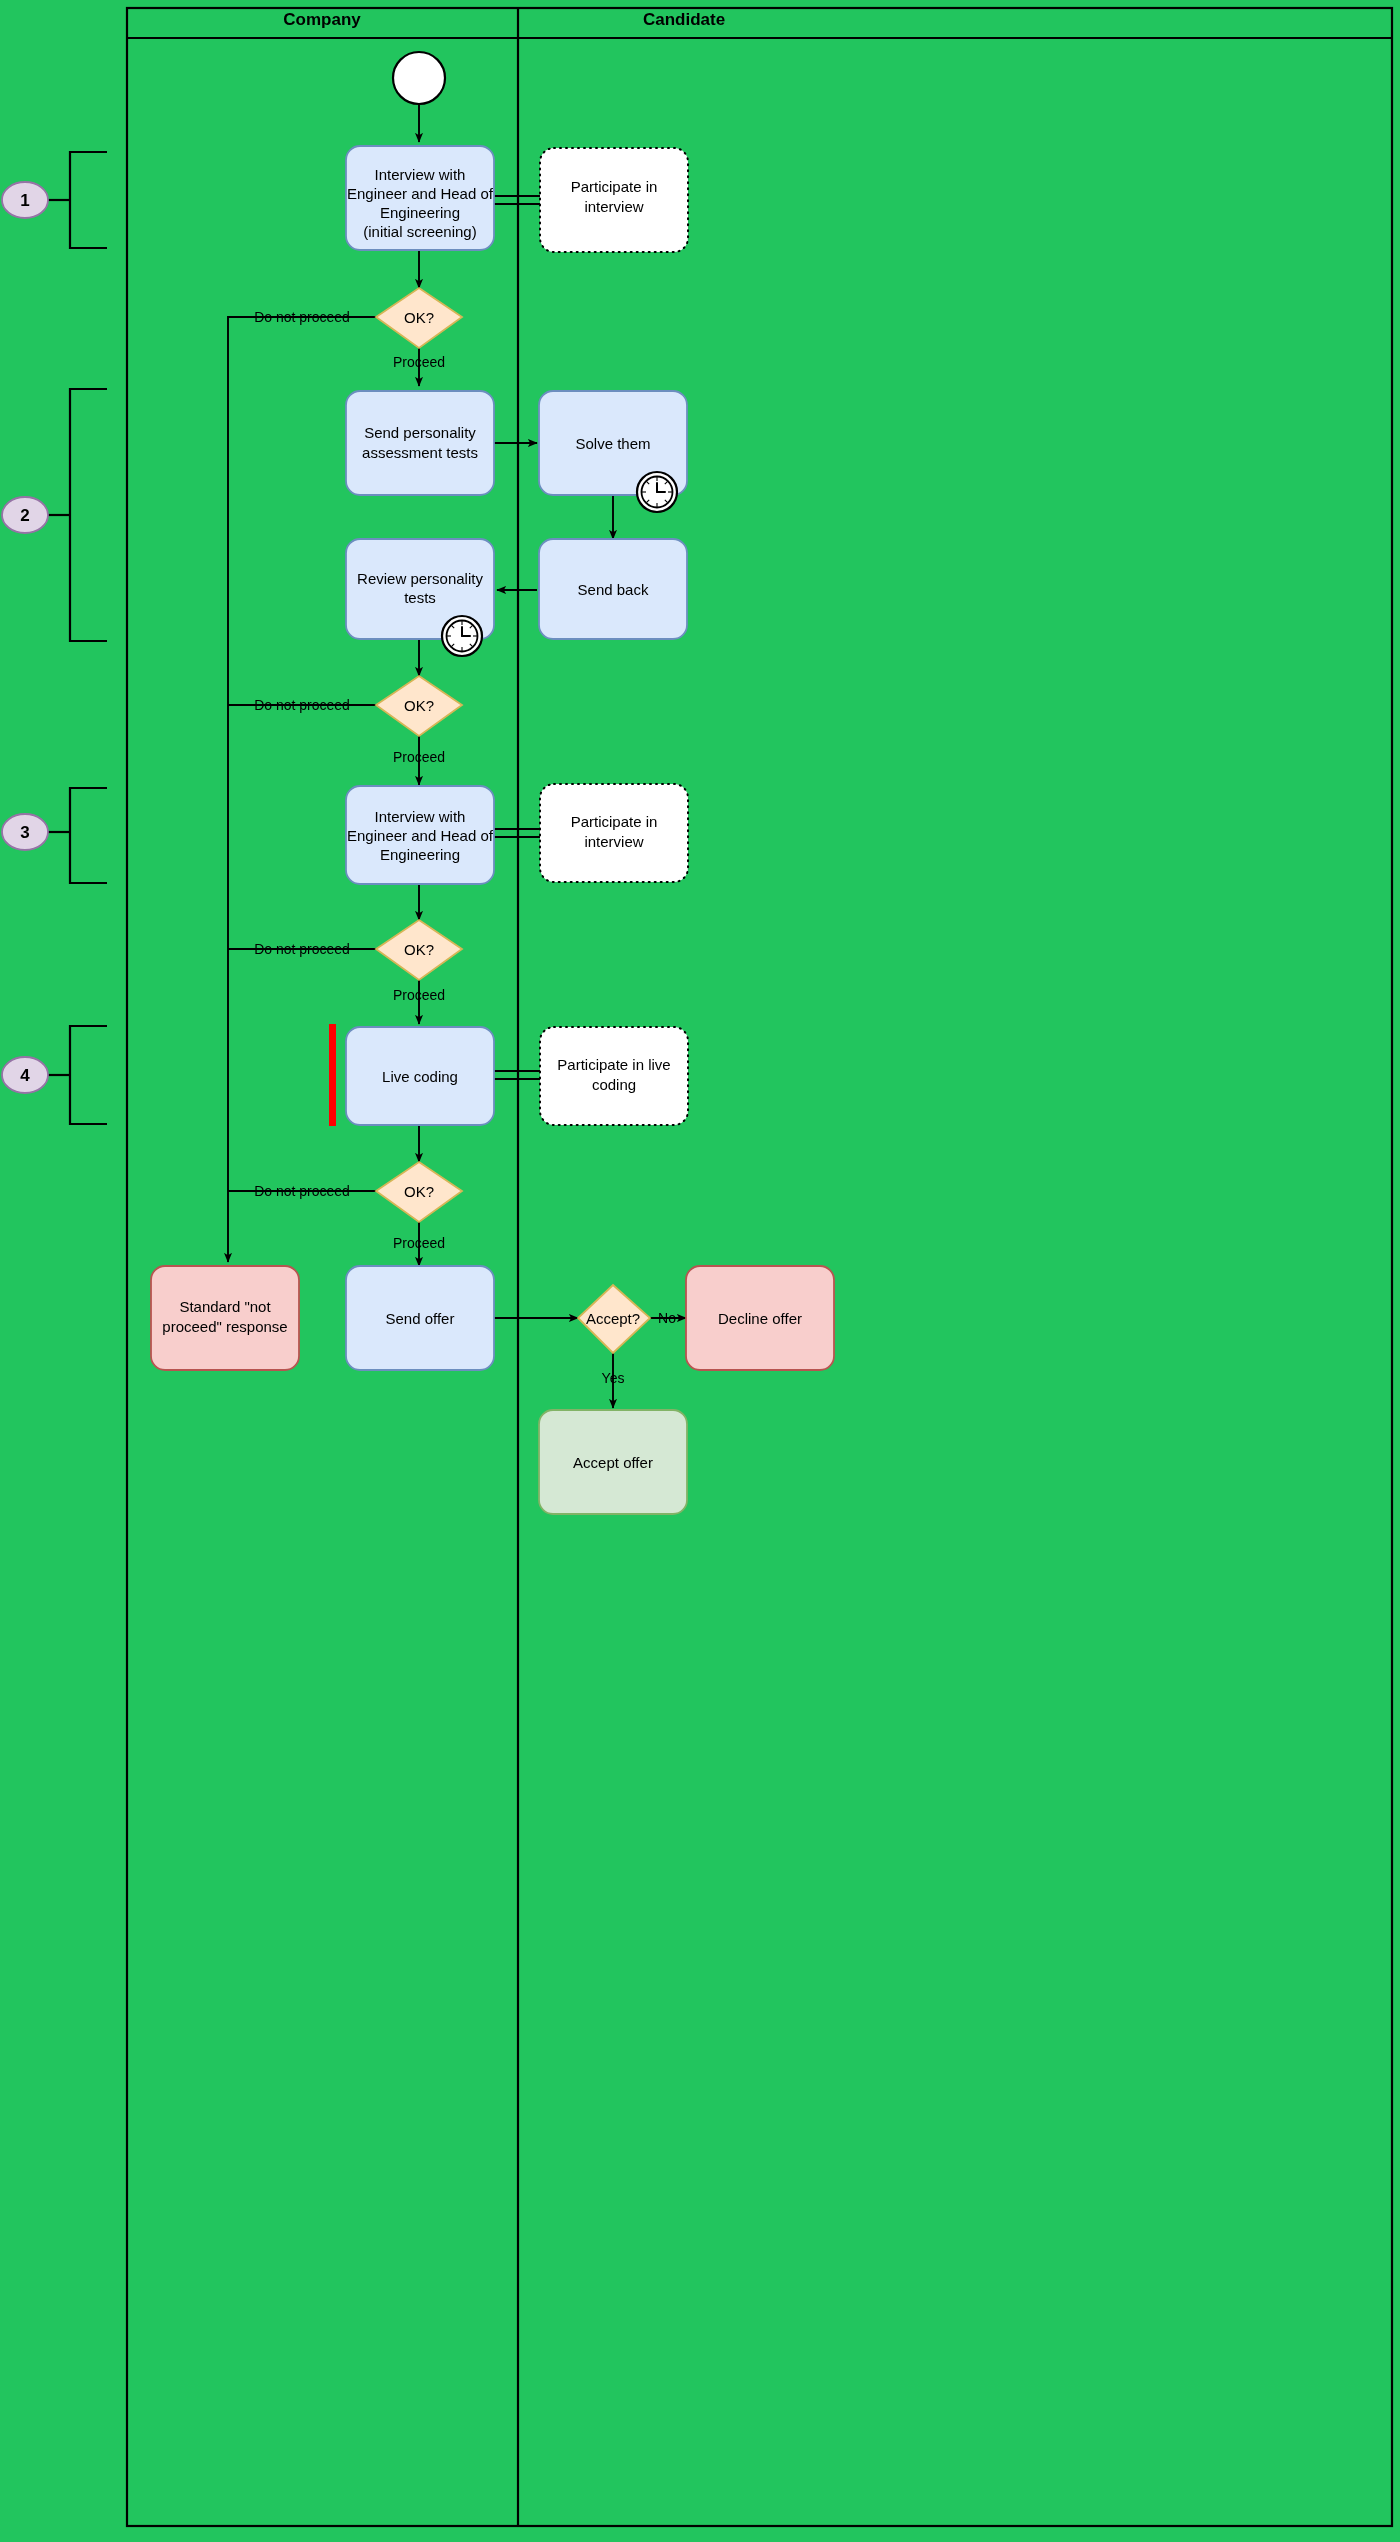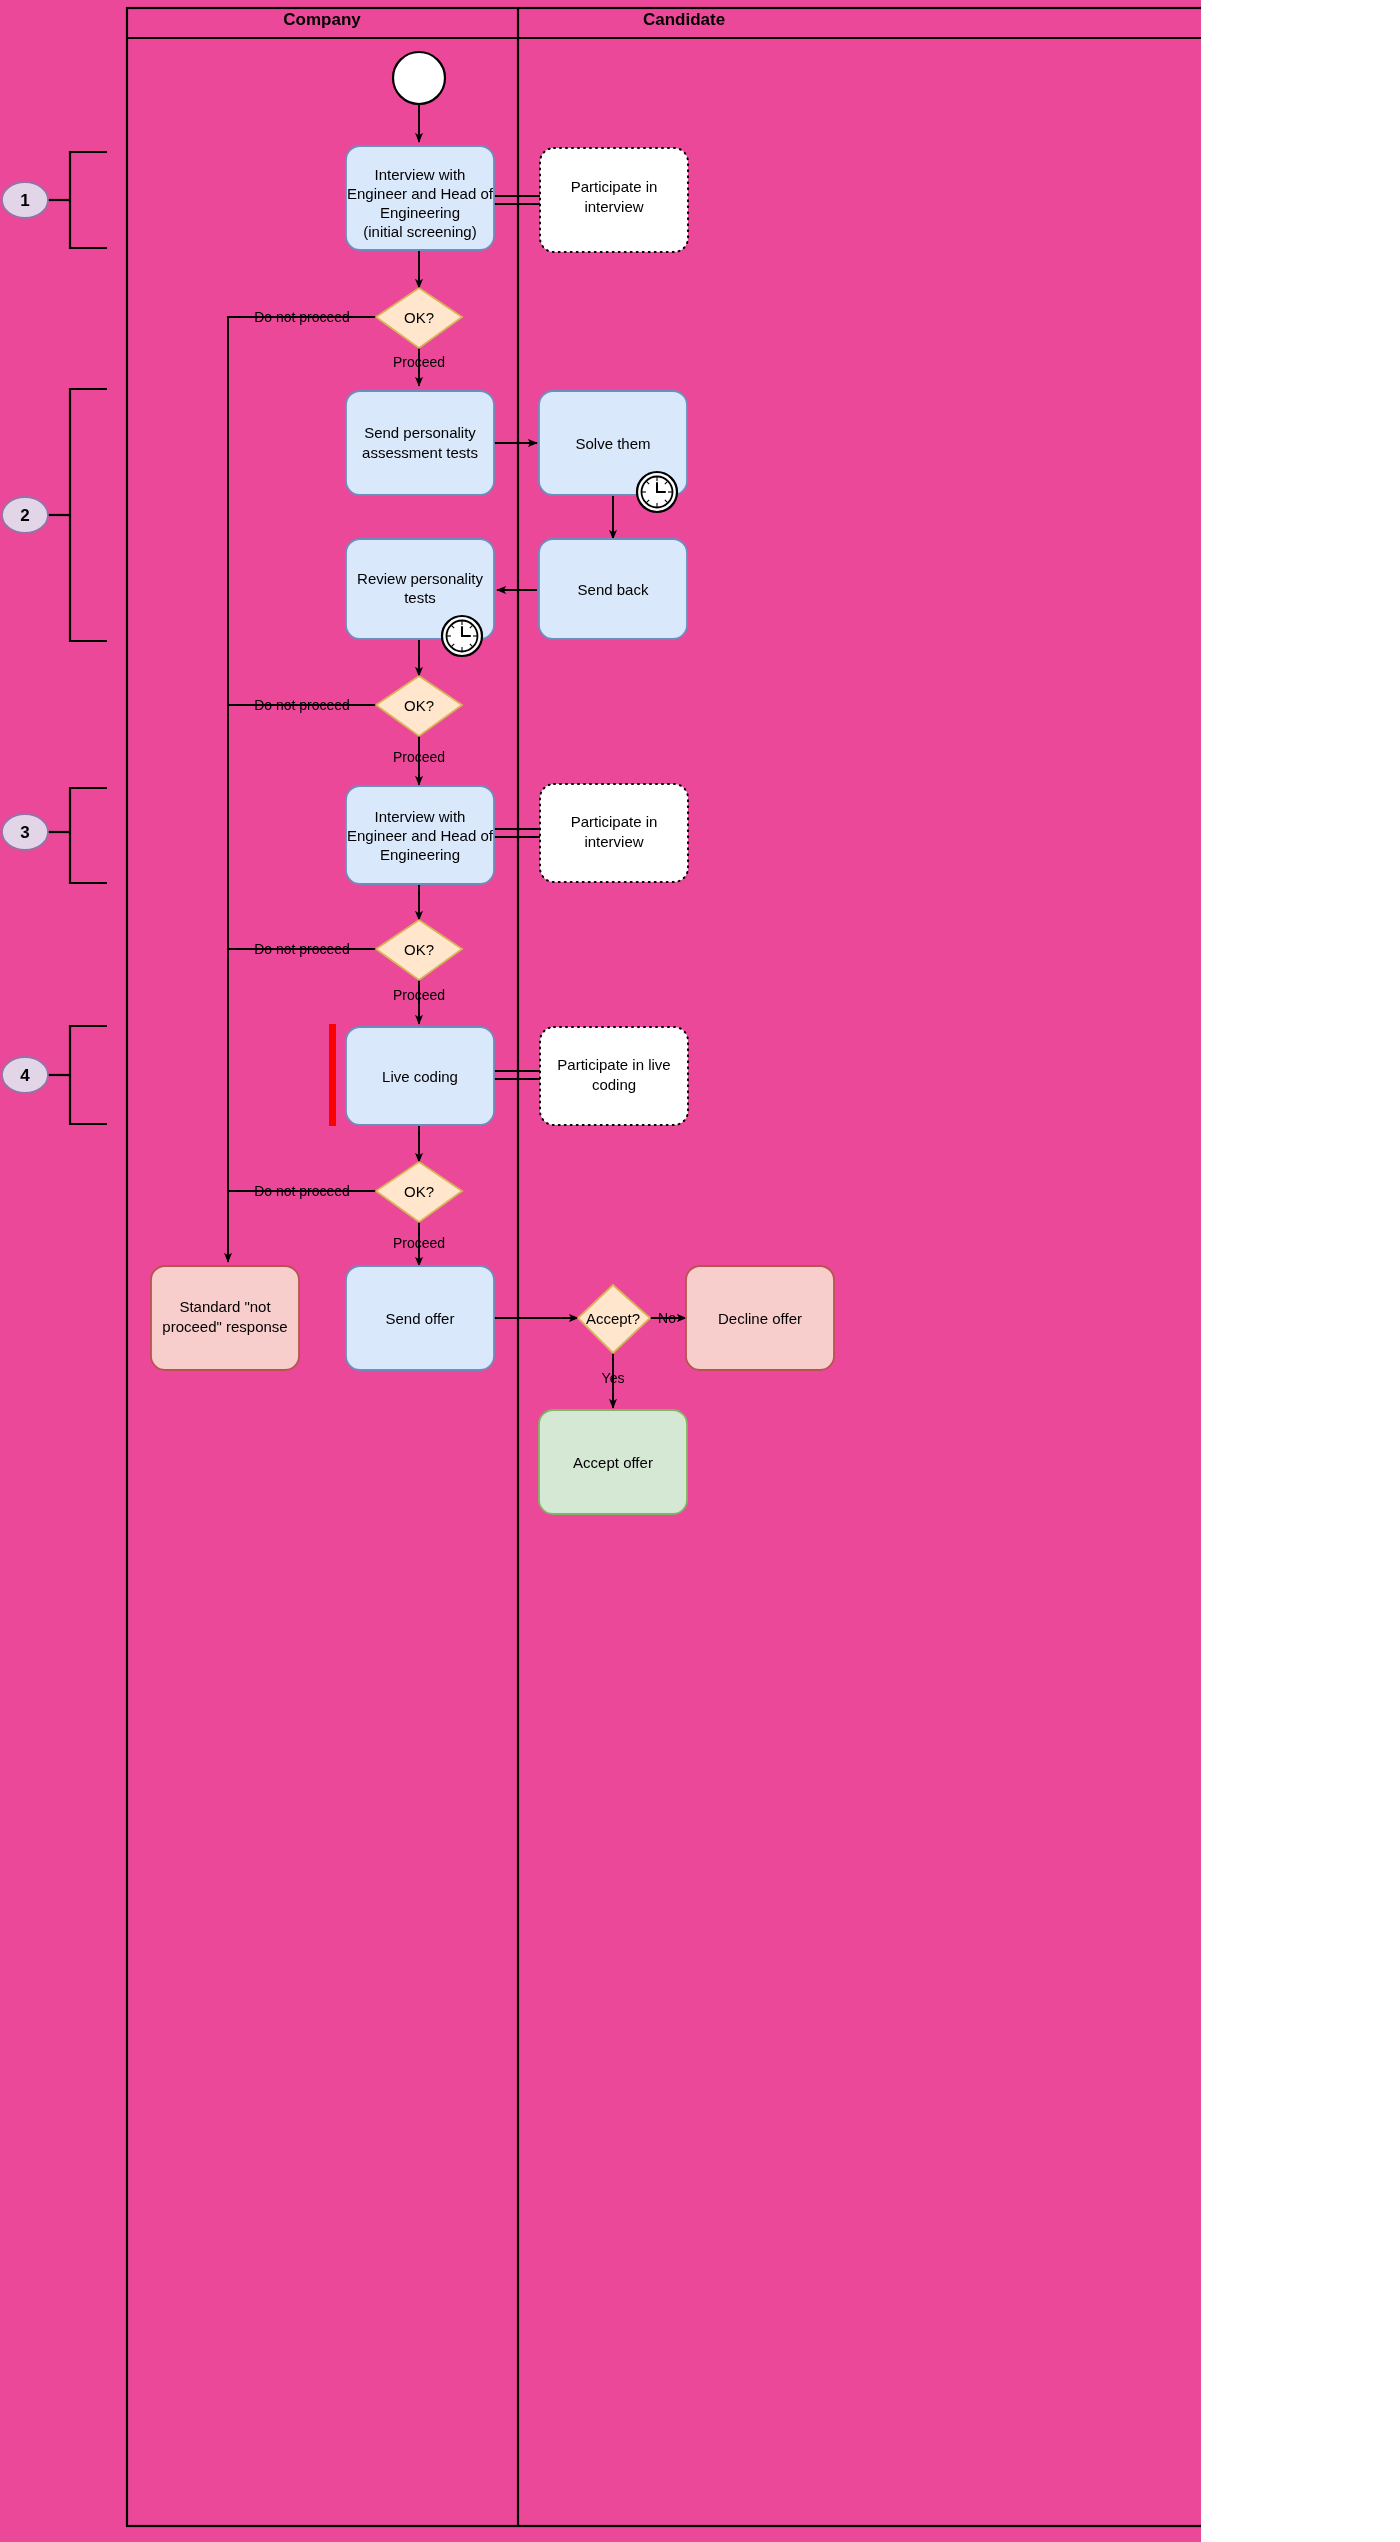--- a/index.html
+++ b/index.html
@@ -5,23 +5,23 @@
   html, body {
     margin: 0;
     padding: 0;
     background: #ffffff;
   }
   body {
     font-family: "Liberation Sans", sans-serif;
   }
   #canvas {
     position: relative;
-    width: 1201px;
+    width: 1400px;
     height: 2542px;
-    background: #ec4899;
+    background: #22c55e;
     overflow: hidden;
   }
   svg#diagram {
     position: absolute;
     left: 0;
     top: 0;
     width: 1400px;
     height: 2542px;
   }
   .pool-border { fill: none; stroke: #000000; stroke-width: 2.2; }

